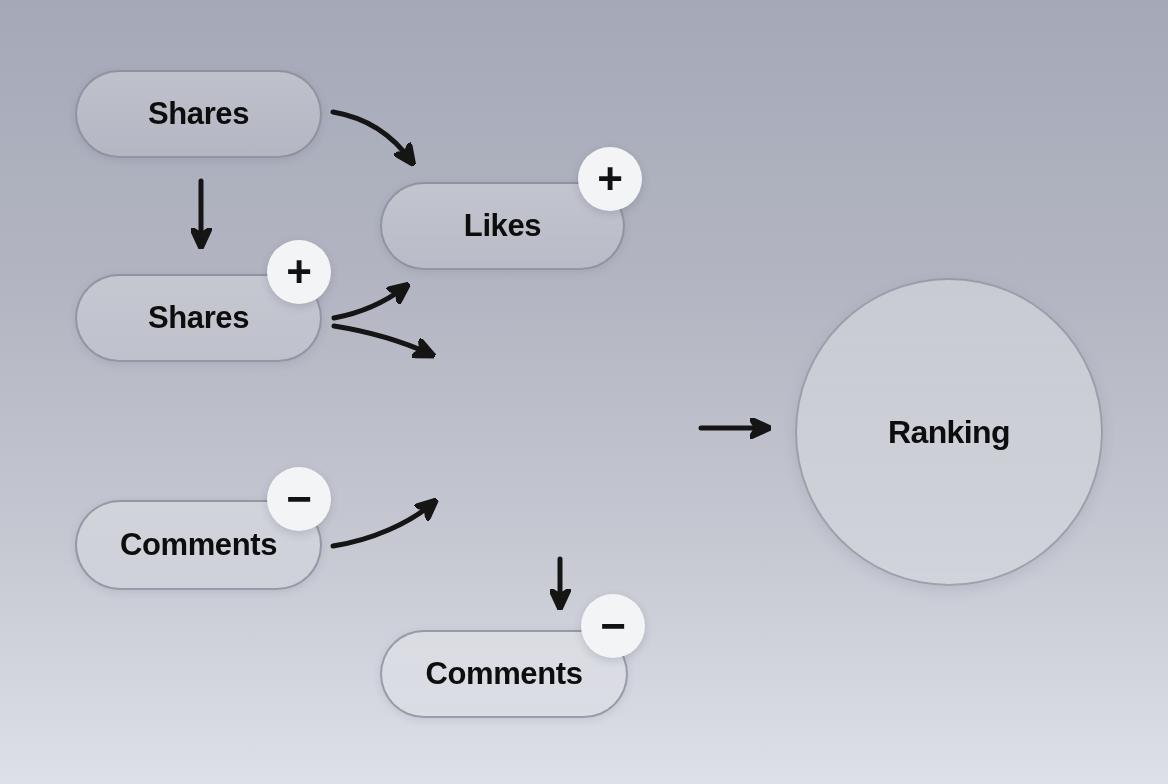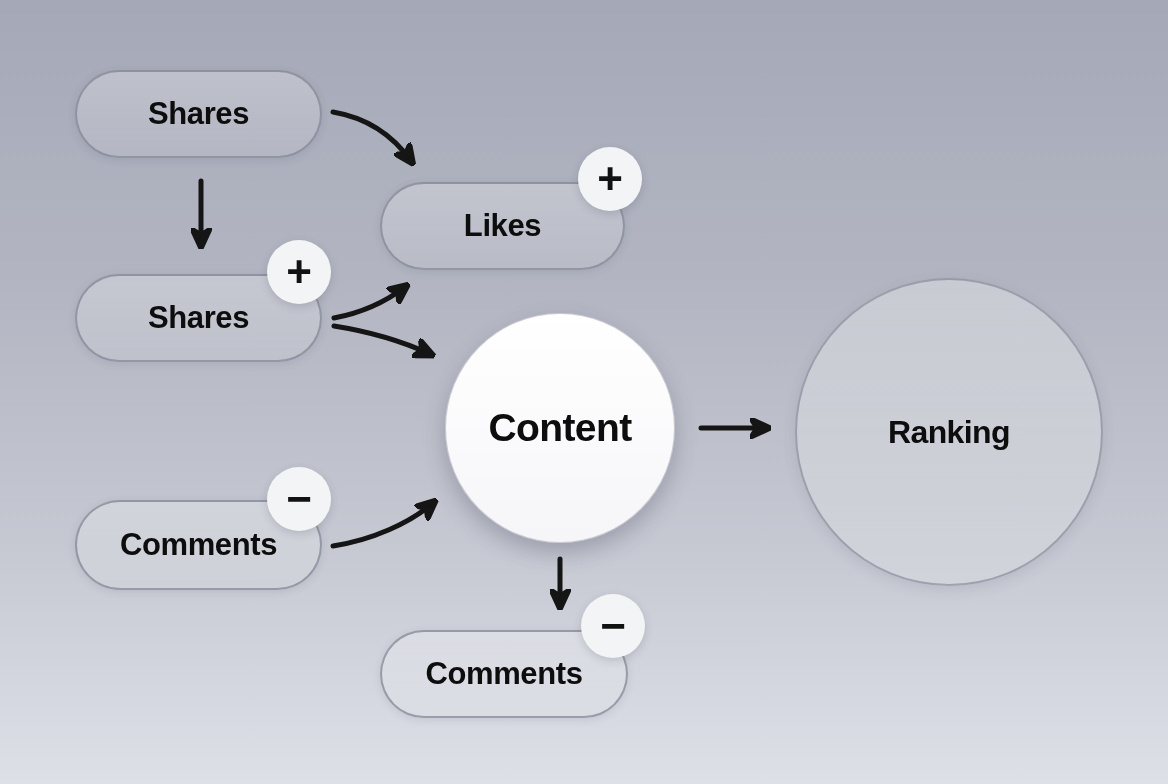--- a/index.html
+++ b/index.html
@@ -123,23 +123,20 @@
     </span>
   </div>
 
   <div class="node pill" style="left:75px; top:500px; width:247px; height:90px;">
     <span class="label">Comments</span>
     <span class="badge" style="left:190px; top:-35px;">
       <span>−</span>
     </span>
   </div>
 
-  <div class="node circle content-node" style="left:445px; top:313px; width:230px; height:230px;">
-    <span class="label">Content</span>
-  </div>
 
   <div class="node circle ranking-node" style="left:795px; top:278px; width:308px; height:308px;">
     <span class="label">Ranking</span>
   </div>
 
   <div class="node pill" style="left:380px; top:630px; width:248px; height:88px;">
     <span class="label">Comments</span>
     <span class="badge" style="left:199px; top:-38px;">
       <span>−</span>
     </span>

